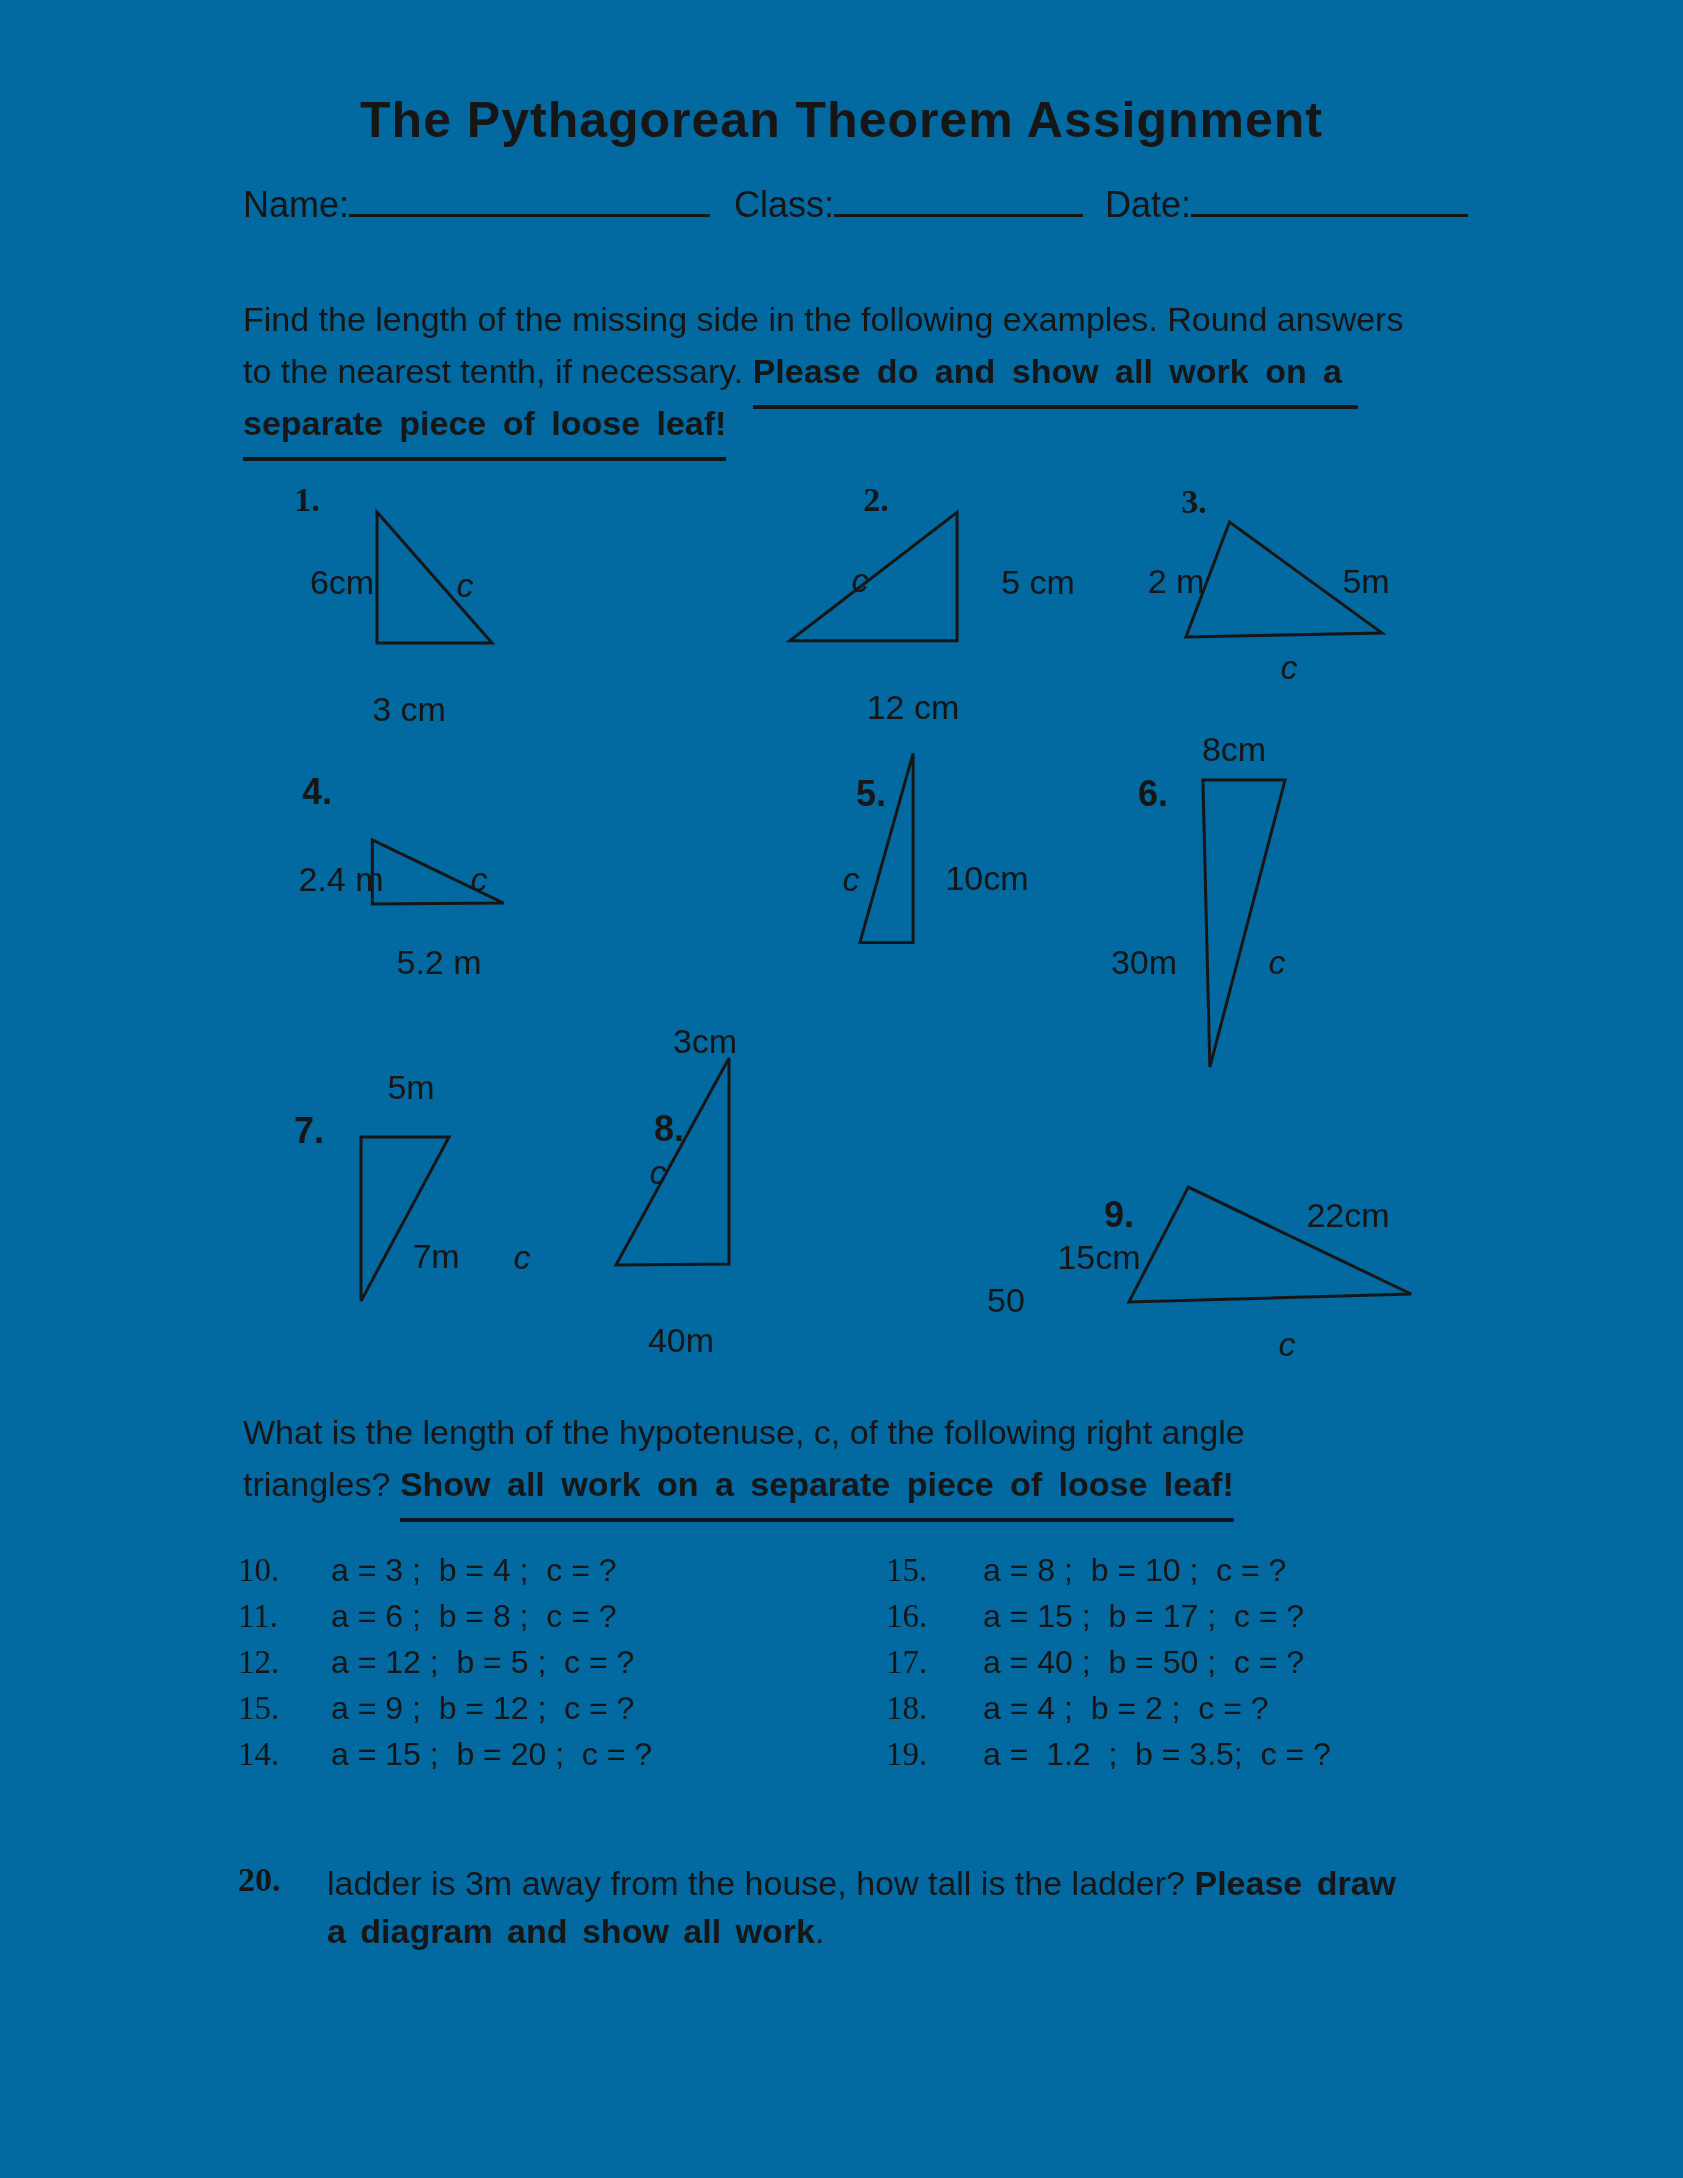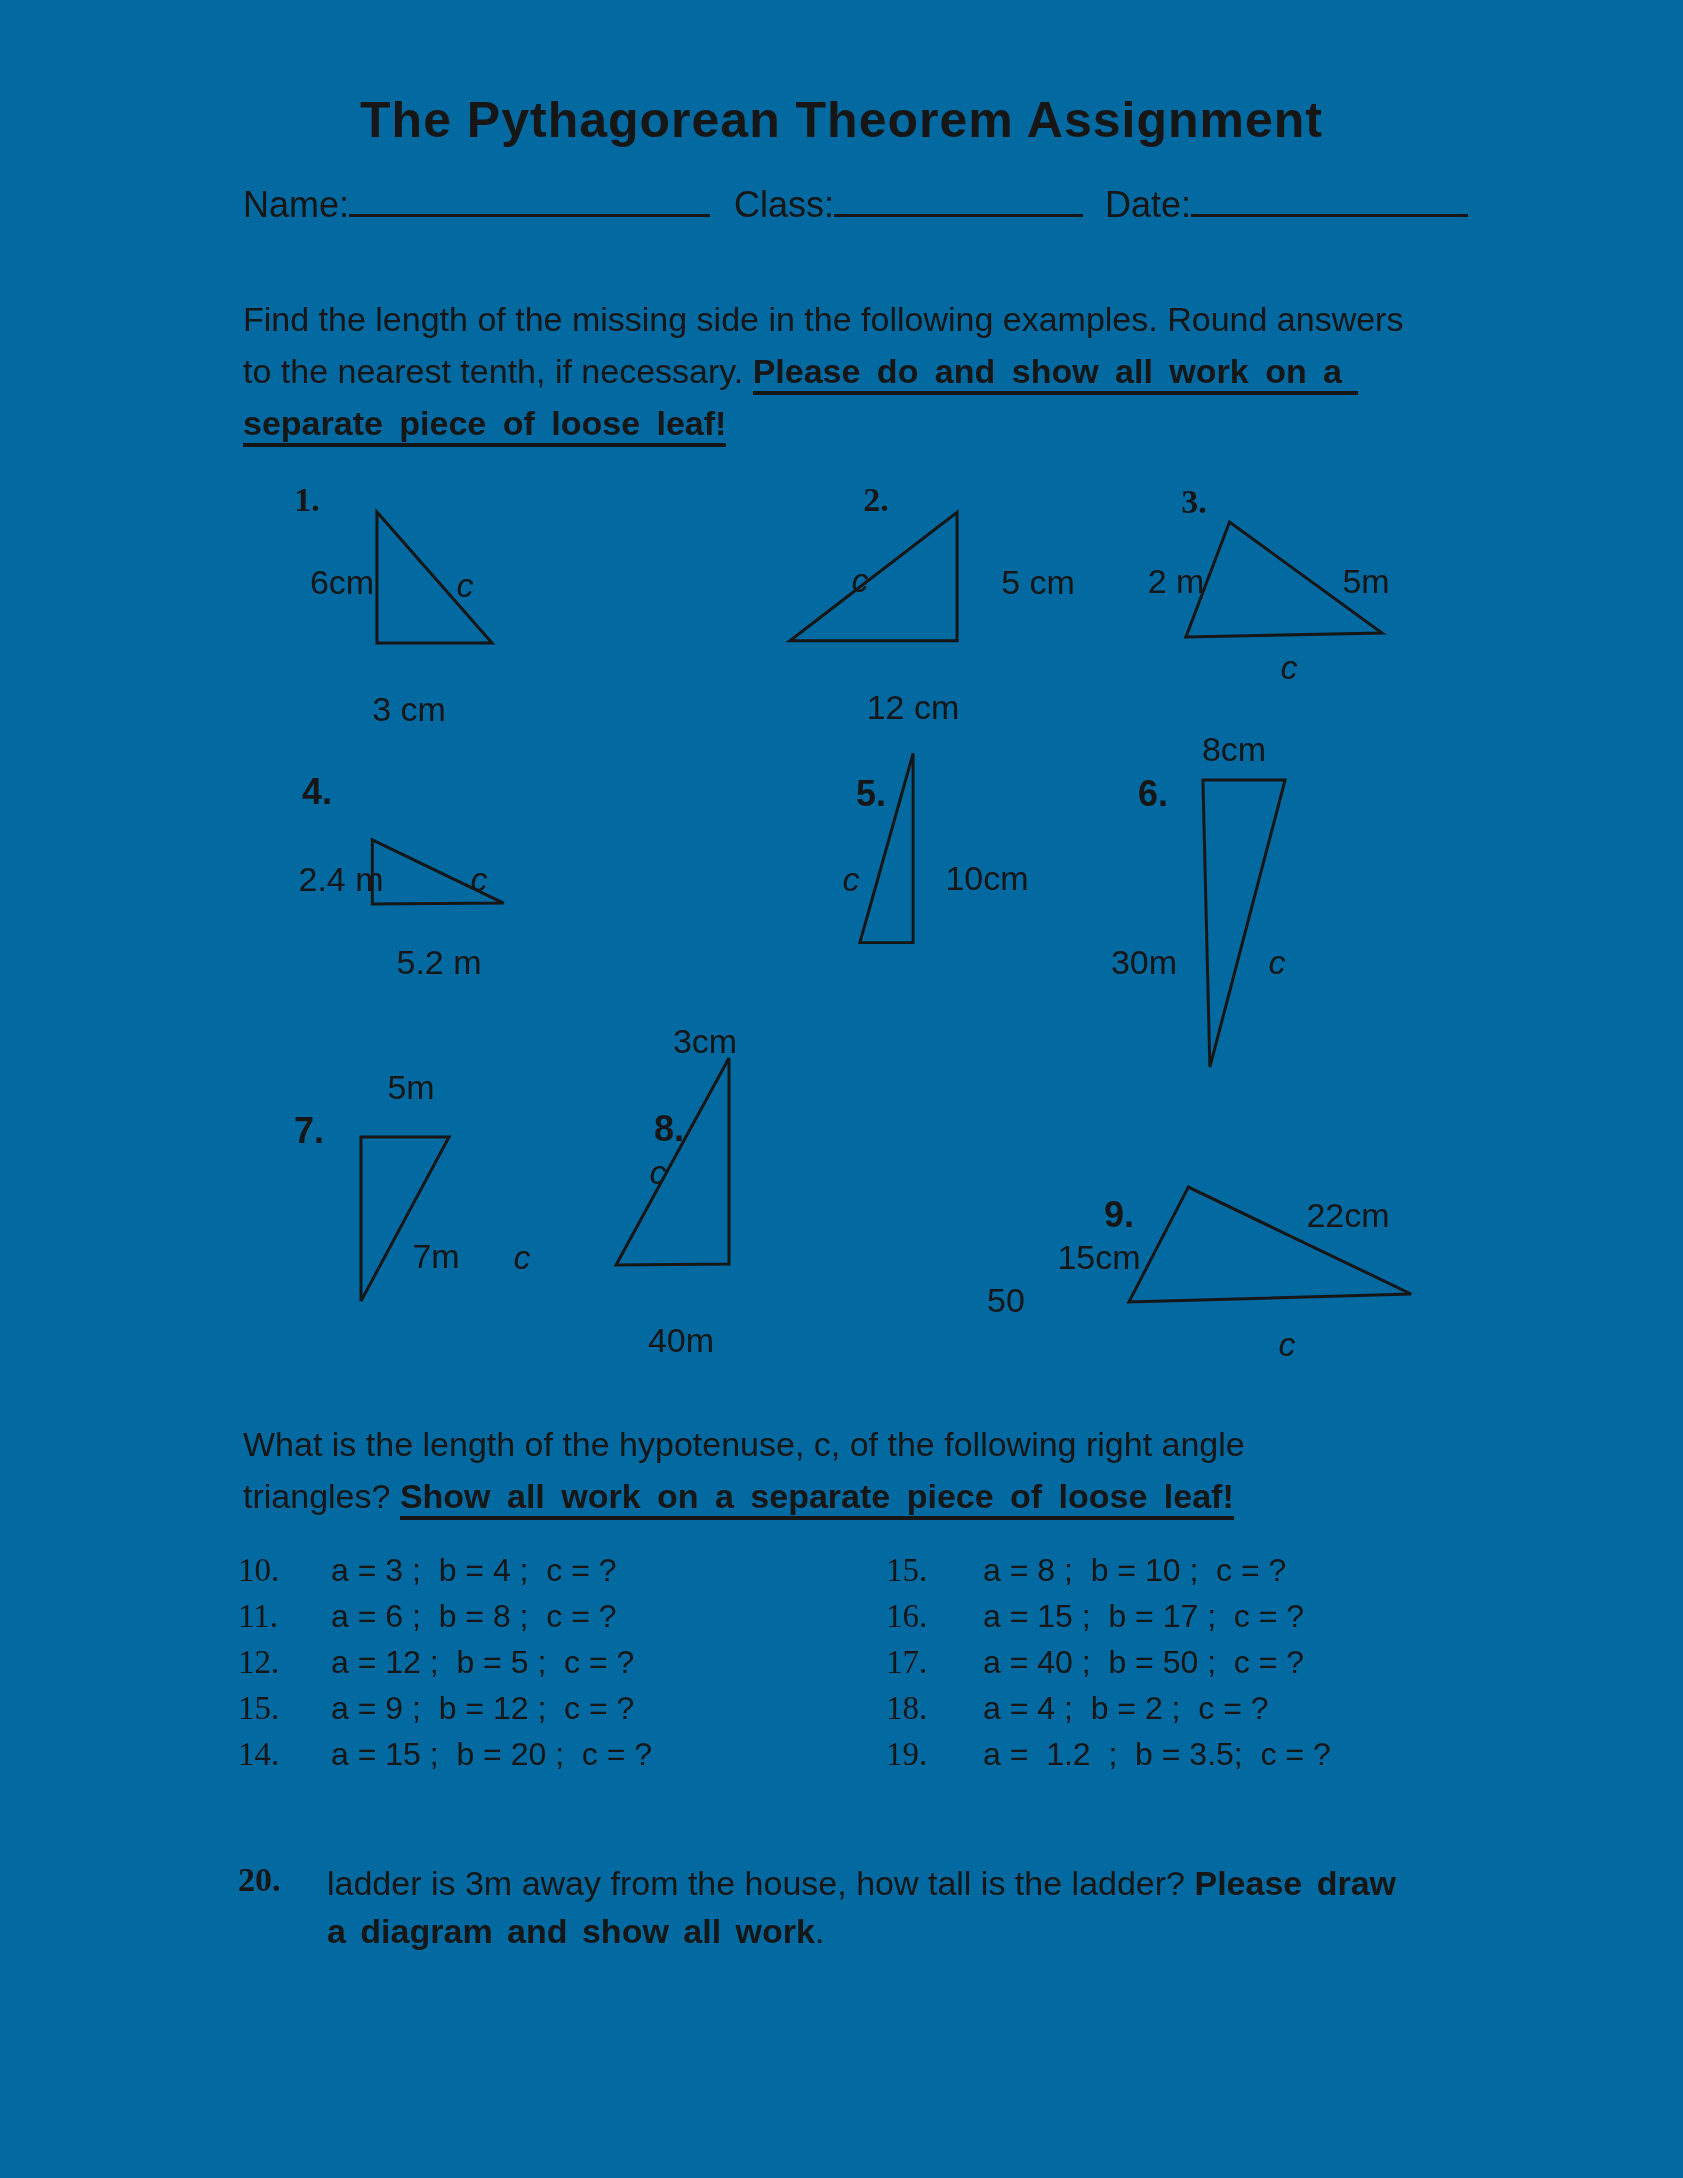--- a/index.html
+++ b/index.html
@@ -13,26 +13,26 @@
     left:0;top:91px;width:1683px;text-align:center;
     font-size:50px;font-weight:700;letter-spacing:1px;
   }
   .hdr-row{left:243px;top:174px;font-size:36px;white-space:nowrap;}
   .blank{display:inline-block;height:40px;border-bottom:3px solid #161616;vertical-align:baseline;}
   .blank.name{width:361px;margin-right:24px;}
   .blank.class{width:249px;margin-right:22px;}
   .blank.date{width:277px;}
   .body-text{font-size:34px;line-height:52px;}
   .bu{
-    font-weight:700;border-bottom:4px solid #161616;padding-bottom:1px;
+    font-weight:700;border-bottom:4px solid #161616;padding-bottom:15px;
     word-spacing:7px;
   }
   .bu.tail{padding-right:16px;}
   .intro{left:243px;top:293px;width:1238px;}
-  .question{left:243px;top:1406px;width:1238px;margin-top:12px;}
+  .question{left:243px;top:1406px;width:1238px;}
   .fig-num-serif{font-family:"Liberation Serif",serif;font-weight:700;font-size:34px;}
   .fig-num-comic{font-weight:700;font-size:36px;}
   .fl{font-size:34px;}
   .it{font-style:italic;}
   .tri{position:absolute;}
   .tri polygon{fill:none;stroke:#161616;stroke-width:3;stroke-linejoin:miter;}
   .pcol{position:absolute;font-size:32px;}
   .prow{height:46px;white-space:pre;}
   .pnum{
     display:inline-block;font-family:"Liberation Serif",serif;

